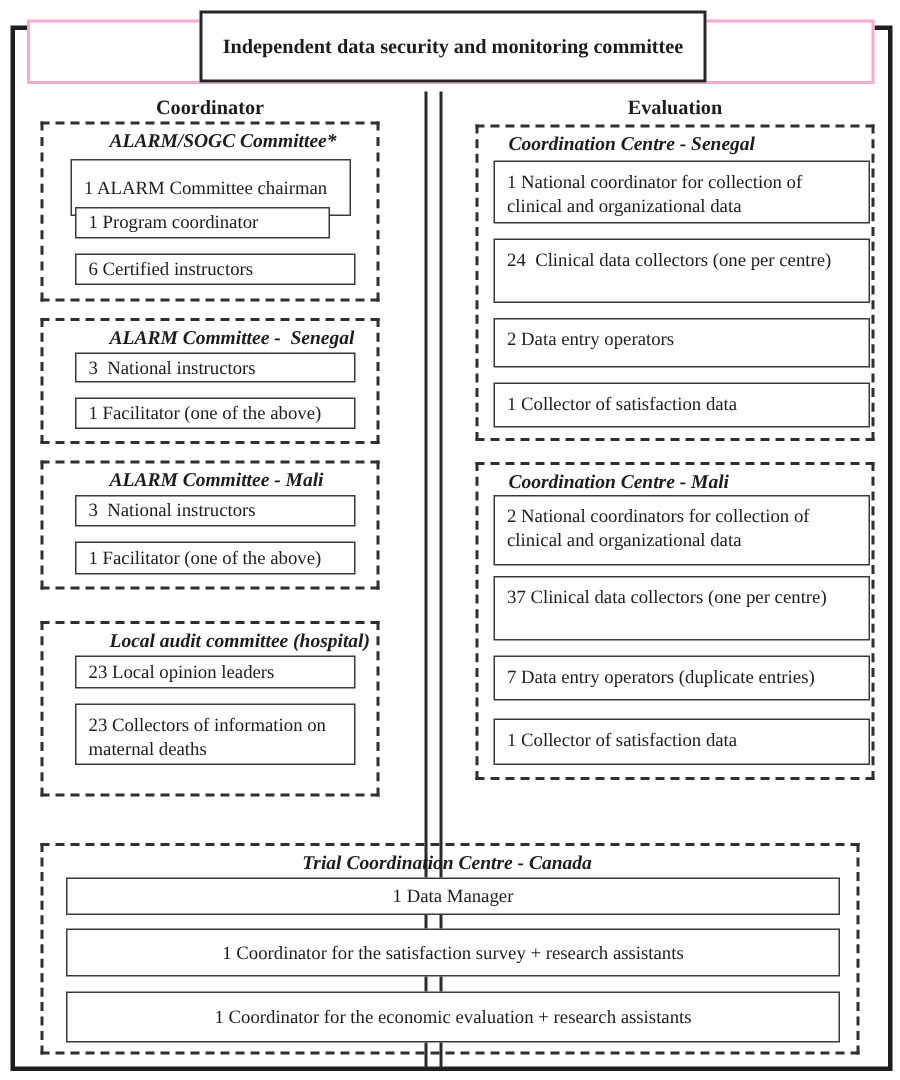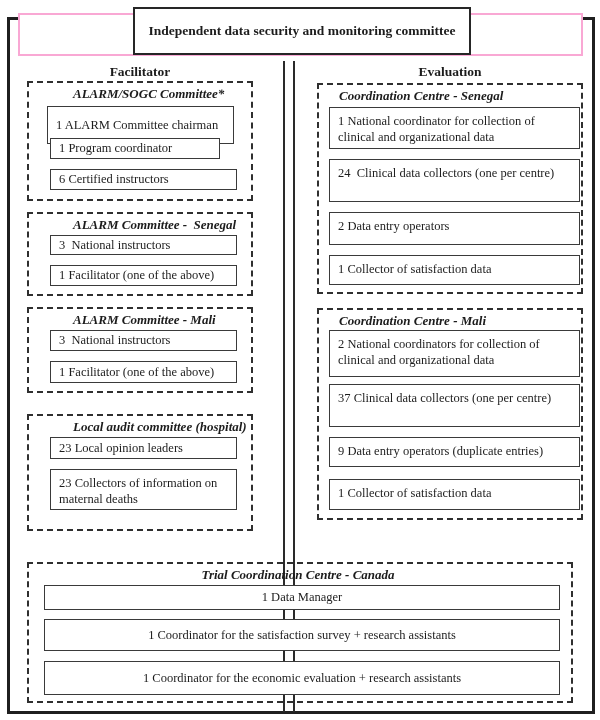--- a/index.html
+++ b/index.html
@@ -61,21 +61,21 @@
 <div class="abs trunk" style="left:293px;top:61px;height:651px;"></div>
 
 <div class="abs tc-box">
   <span>1 Trial Coordinator</span>
 </div>
 
 <div class="abs committee">
   <span>Independent data security and monitoring committee</span>
 </div>
 
-<div class="abs col-header" style="left:27px;top:64px;width:226px;">Facilitator</div>
+<div class="abs col-header" style="left:27px;top:64px;width:226px;">Coordinator</div>
 <div class="abs col-header" style="left:317px;top:64px;width:266px;">Evaluation</div>
 
 <div class="abs group" style="left:27px;top:81px;width:226px;height:120px;">
   <div class="group-title">ALARM/SOGC Committee*</div>
   <div class="role-box v-center" style="left:18px;top:23px;width:187px;height:38px;">1 ALARM Committee chairman</div>
   <div class="role-box v-center" style="left:21px;top:55px;width:170px;height:21px;">1 Program coordinator</div>
   <div class="role-box v-center" style="left:21px;top:86px;width:187px;height:21px;">6 Certified instructors</div>
 </div>
 
 <div class="abs group" style="left:27px;top:212px;width:226px;height:84px;">
@@ -101,21 +101,21 @@
   <div class="role-box v-top" style="left:10px;top:22px;width:251px;height:42px;">1 National coordinator for collection of clinical and organizational data</div>
   <div class="role-box v-top" style="left:10px;top:74px;width:251px;height:43px;">24  Clinical data collectors (one per centre)</div>
   <div class="role-box v-top" style="left:10px;top:127px;width:251px;height:33px;">2 Data entry operators</div>
   <div class="role-box v-top" style="left:10px;top:170px;width:251px;height:30px;">1 Collector of satisfaction data</div>
 </div>
 
 <div class="abs group" style="left:317px;top:308px;width:266px;height:212px;">
   <div class="group-title right-col">Coordination Centre - Mali</div>
   <div class="role-box v-top" style="left:10px;top:20px;width:251px;height:47px;">2 National coordinators for collection of clinical and organizational data</div>
   <div class="role-box v-top" style="left:10px;top:74px;width:251px;height:43px;">37 Clinical data collectors (one per centre)</div>
-  <div class="role-box v-top" style="left:10px;top:127px;width:251px;height:30px;">9 Data entry operators (duplicate entries)</div>
+  <div class="role-box v-top" style="left:10px;top:127px;width:251px;height:30px;">7 Data entry operators (duplicate entries)</div>
   <div class="role-box v-top" style="left:10px;top:169px;width:251px;height:31px;">1 Collector of satisfaction data</div>
 </div>
 
 <div class="abs group" style="left:27px;top:562px;width:546px;height:141px;">
   <div class="group-title centered">Trial Coordination Centre - Canada</div>
   <div class="role-box v-center h-center" style="left:15px;top:21px;width:516px;height:25px;">1 Data Manager</div>
   <div class="role-box v-center h-center" style="left:15px;top:55px;width:516px;height:32px;">1 Coordinator for the satisfaction survey + research assistants</div>
   <div class="role-box v-center h-center" style="left:15px;top:97px;width:516px;height:34px;">1 Coordinator for the economic evaluation + research assistants</div>
 </div>
 

